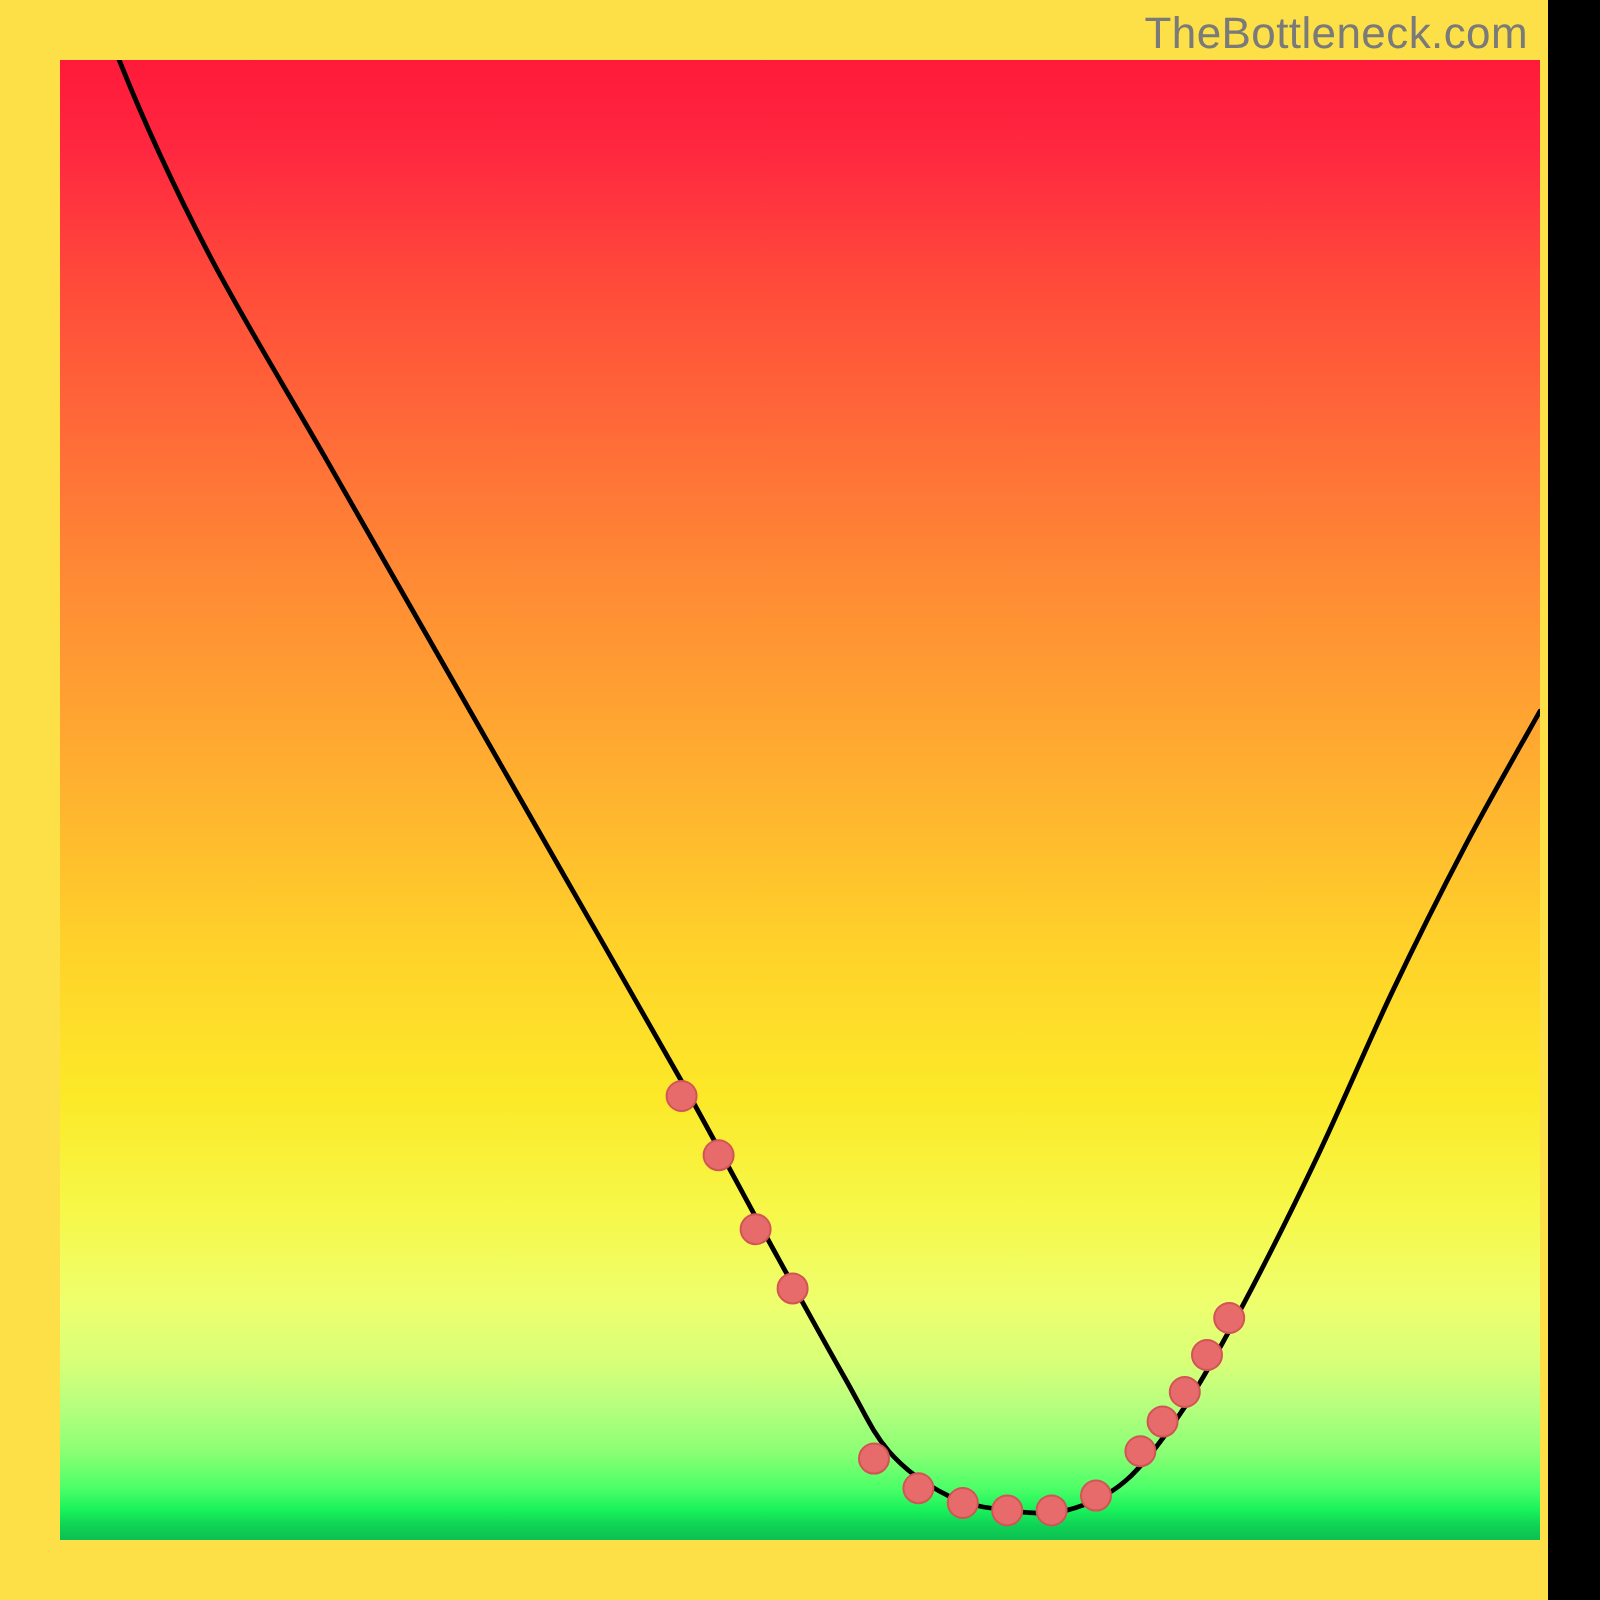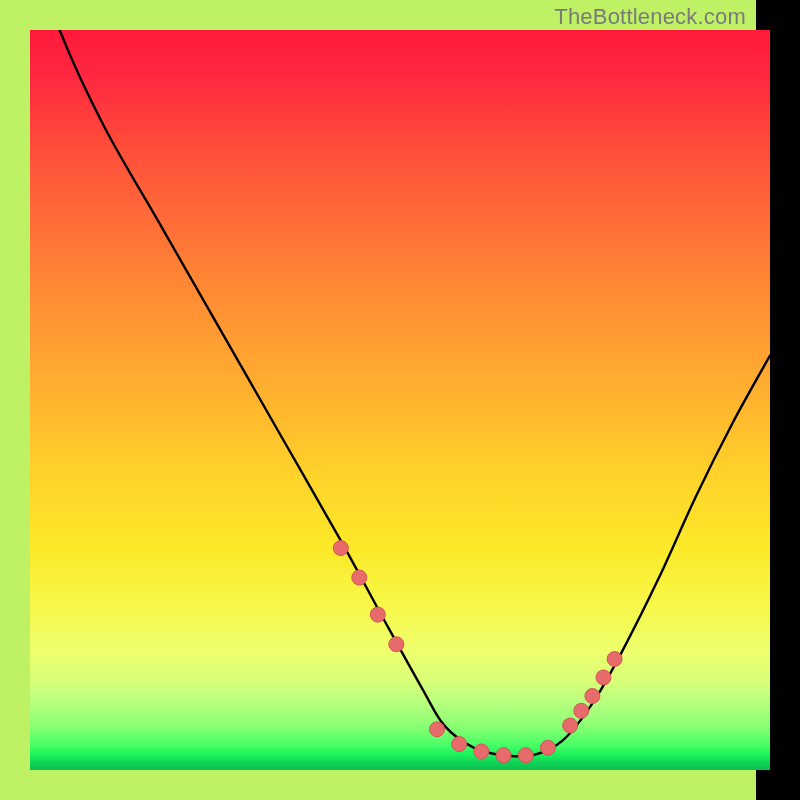--- a/index.html
+++ b/index.html
@@ -10,21 +10,22 @@
     background: #000;
     overflow: hidden;
     font-family: Arial, Helvetica, sans-serif;
   }
   .frame {
     position: absolute;
     left: 0;
     top: 0;
     width: 756px;
     height: 800px;
-    background: #bef264;
+    background: #fde047;
+    padding-left: 18px;
   }
   .plot {
     position: absolute;
     left: 30px;
     top: 30px;
     width: 740px;
     height: 740px;
     background: linear-gradient(to bottom,
       #ff1a3a 0%,
       #ff2740 6%,

